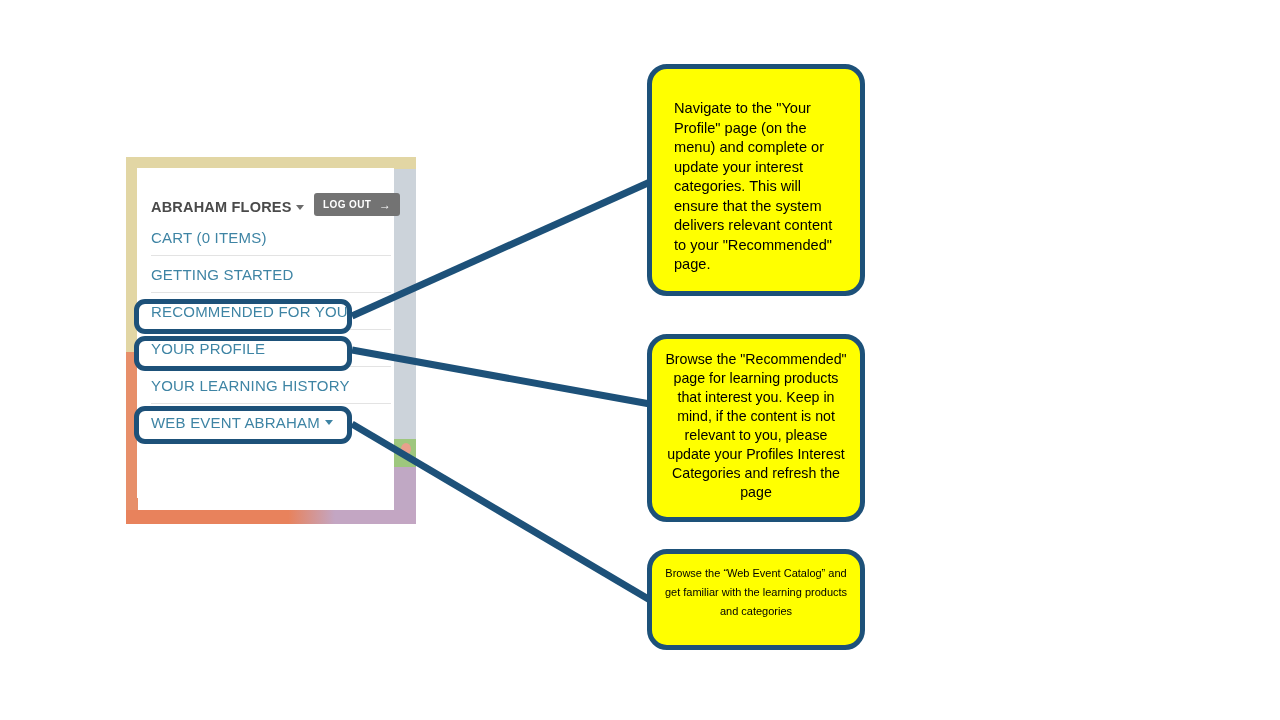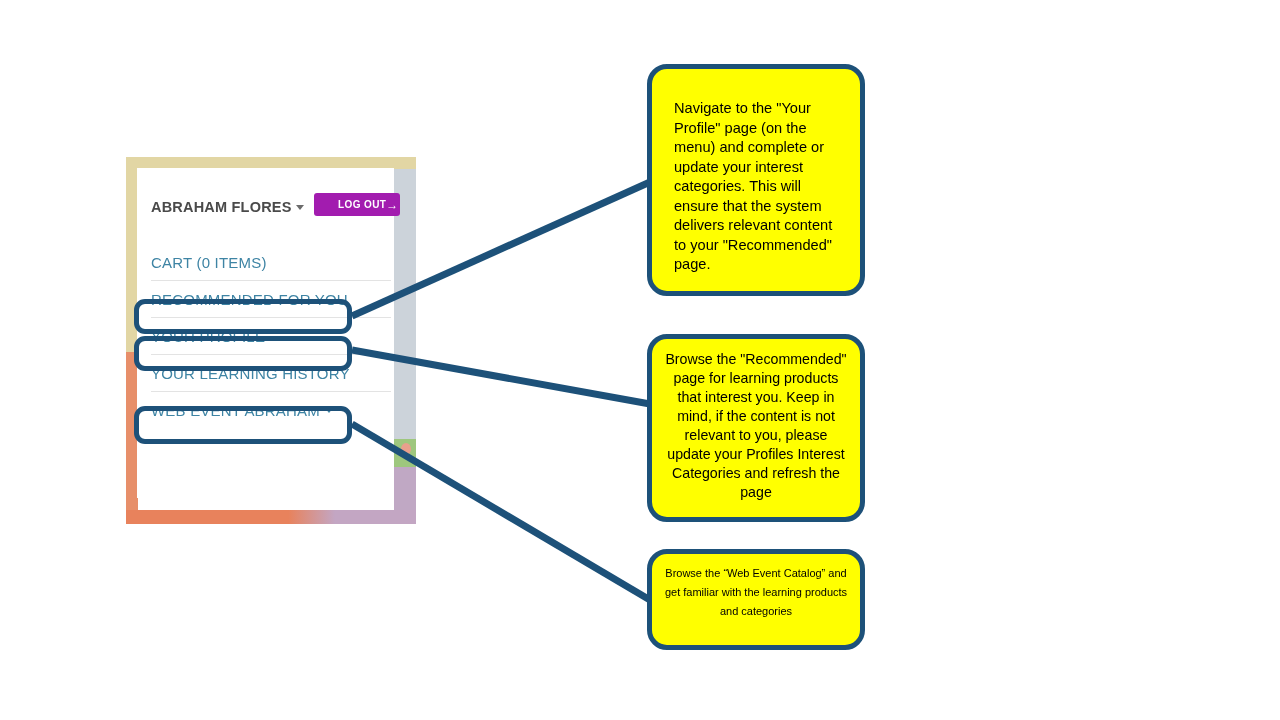--- a/index.html
+++ b/index.html
@@ -111,44 +111,44 @@
     width: 0; height: 0;
     border-left: 4px solid transparent;
     border-right: 4px solid transparent;
     border-top: 5px solid #6b6b6b;
     vertical-align: 2px;
   }
   .logout-btn {
     position: absolute;
     right: -14px; top: 0;
     width: 86px; height: 23px;
-    background: #a21caf;
+    background: #737373;
     border-radius: 3px;
     display: flex;
     align-items: center;
     justify-content: space-between;
-    padding: 0 24px;
+    padding: 0 9px;
     box-sizing: border-box;
   }
   .logout-label {
     color: #ffffff;
     font-size: 10px;
     font-weight: bold;
     letter-spacing: 0.4px;
     white-space: nowrap;
   }
   .logout-arrow {
     color: #ffffff;
     font-size: 12px;
     line-height: 1;
   }
 
   .menu-list {
     position: absolute;
-    left: 14px; top: 76px;
+    left: 14px; top: 51px;
     width: 240px;
   }
   .menu-item {
     position: relative;
     height: 37px;
     display: flex;
     align-items: center;
     border-bottom: 1px solid #e3e3e3;
     box-sizing: border-box;
   }
@@ -265,20 +265,23 @@
           <span class="logout-arrow">→</span>
         </div>
       </div>
 
       <div class="menu-list">
 
         <div class="menu-item">
           <span class="menu-label">CART (0 ITEMS)</span>
         </div>
 
+        <div class="menu-item">
+          <span class="menu-label">GETTING STARTED</span>
+        </div>
 
         <div class="menu-item">
           <span class="menu-label">RECOMMENDED FOR YOU</span>
         </div>
 
         <div class="menu-item">
           <span class="menu-label">YOUR PROFILE</span>
         </div>
 
         <div class="menu-item">

